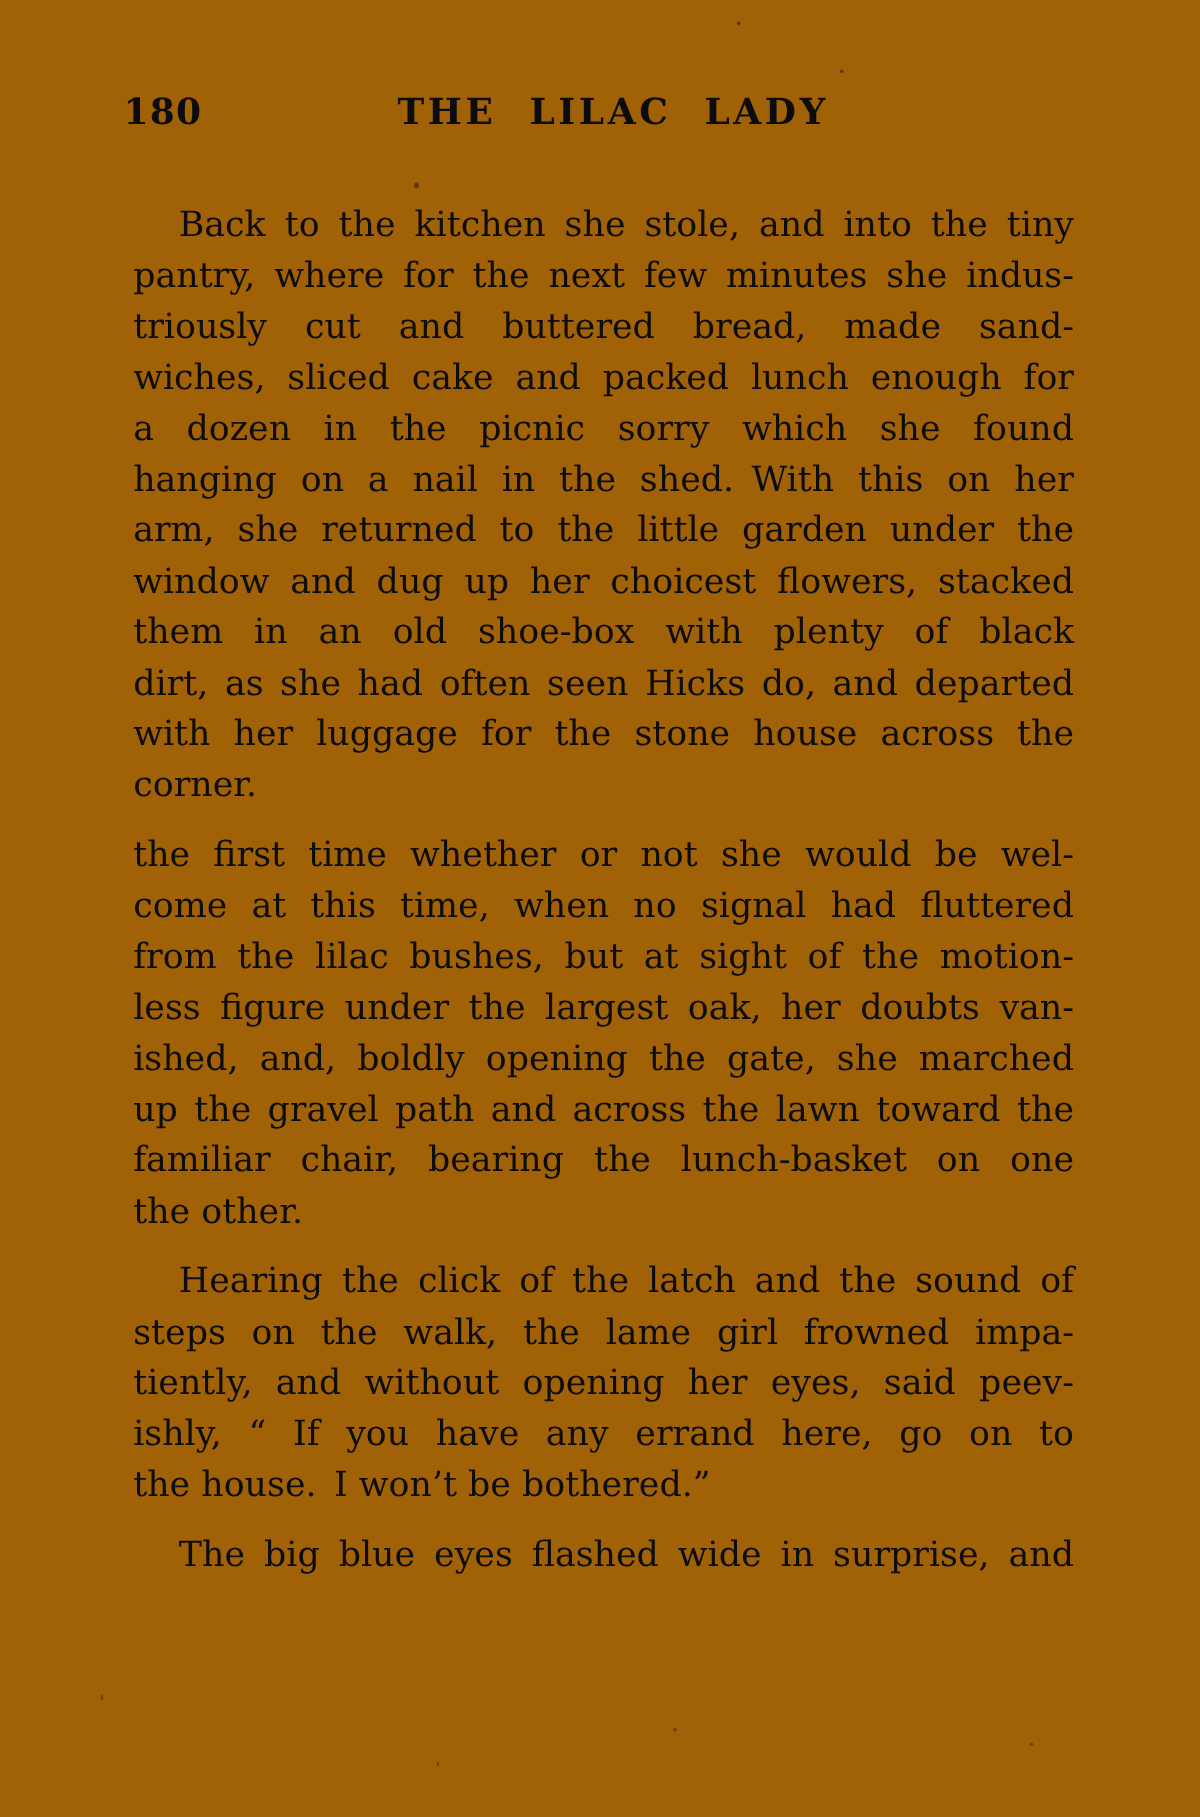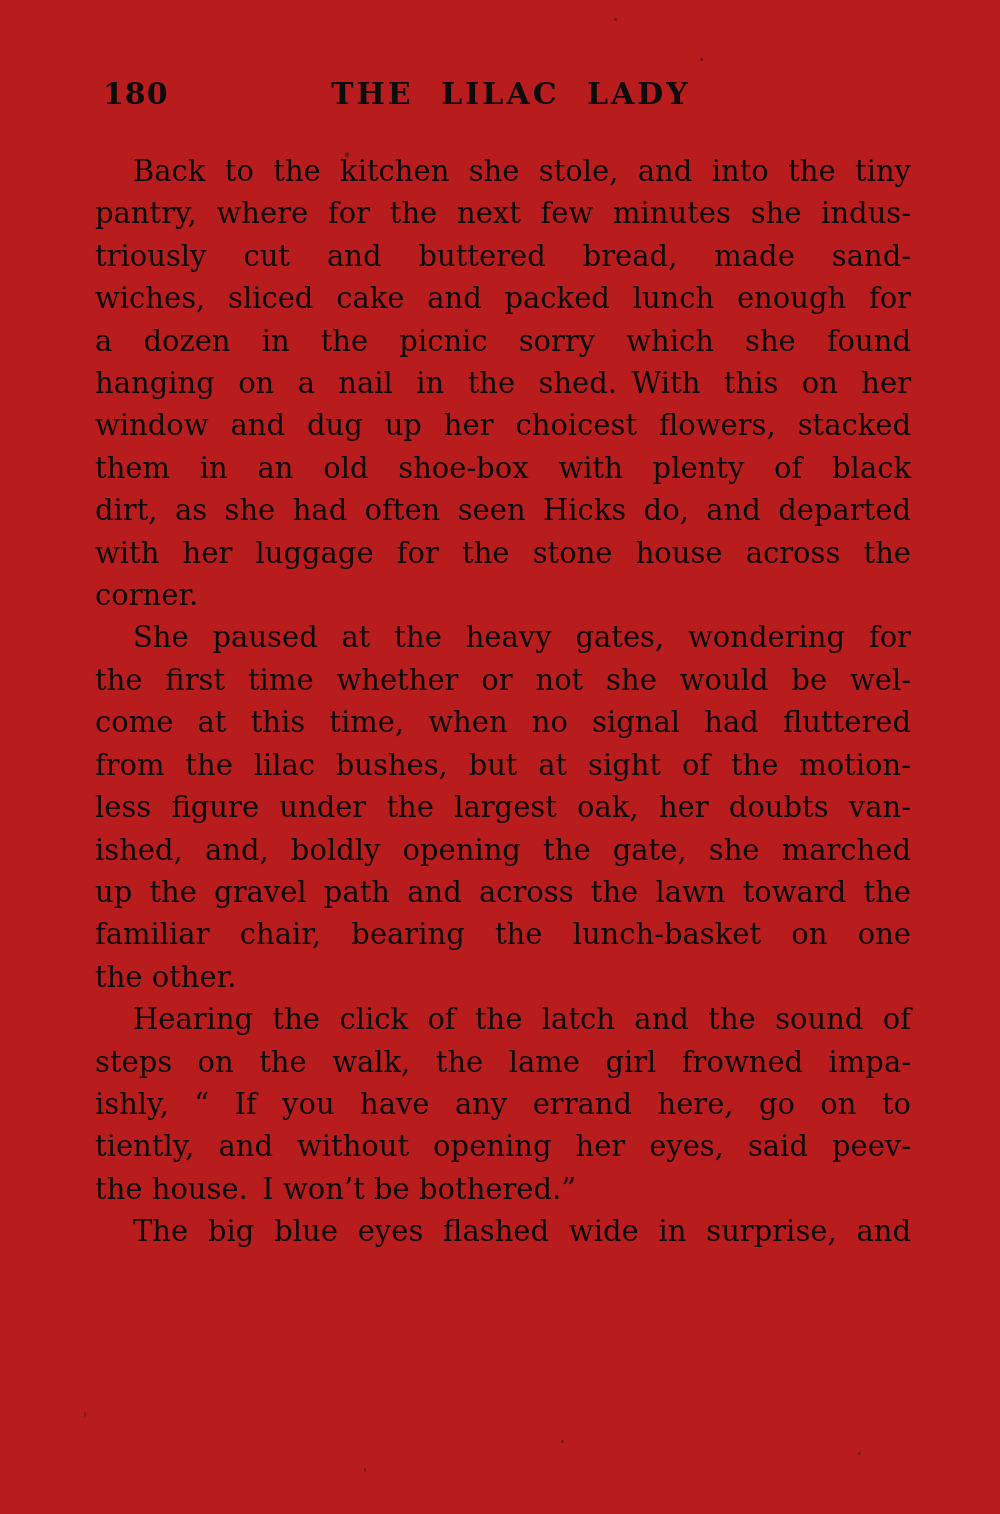--- a/index.html
+++ b/index.html
@@ -4,21 +4,21 @@
 <style>
   html, body {
     margin: 0;
     padding: 0;
     background: #e8e8e8;
   }
   .page {
     position: relative;
     width: 1000px;
     height: 1514px;
-    background: #b91c1c;
+    background: #a16207;
     color: #0c0c0c;
     font-family: "DejaVu Serif", serif;
     overflow: hidden;
   }
   .page-header {
     position: absolute;
     top: 76px;
     left: 95px;
     width: 816px;
     height: 40px;
@@ -44,21 +44,21 @@
     white-space: nowrap;
   }
   .text-column {
     position: absolute;
     top: 150px;
     left: 95px;
     width: 816px;
     font-size: 29px;
     line-height: 42.4px;
   }
-  .paragraph { margin: 0; }
+  .paragraph { margin: 16px; }
   .line {
     text-align: justify;
     text-align-last: justify;
     white-space: normal;
   }
   .line.first { text-indent: 38px; }
   .line.last { text-align-last: left; }
   
   .speck {
     position: absolute;
@@ -84,42 +84,42 @@
   </div>
 
   <div class="text-column">
       <div class="paragraph">
         <div class="line first">Back to the kitchen she stole, and into the tiny</div>
         <div class="line">pantry, where for the next few minutes she indus-</div>
         <div class="line">triously cut and buttered bread, made sand-</div>
         <div class="line">wiches, sliced cake and packed lunch enough for</div>
         <div class="line">a dozen in the picnic sorry which she found</div>
         <div class="line">hanging on a nail in the shed. With this on her</div>
+        <div class="line">arm, she returned to the little garden under the</div>
         <div class="line">window and dug up her choicest flowers, stacked</div>
         <div class="line">them in an old shoe-box with plenty of black</div>
         <div class="line">dirt, as she had often seen Hicks do, and departed</div>
         <div class="line">with her luggage for the stone house across the</div>
         <div class="line last">corner.</div>
       </div>
       <div class="paragraph">
-        <div class="line first">She paused at the heavy gates, wondering for</div>
         <div class="line">the first time whether or not she would be wel-</div>
         <div class="line">come at this time, when no signal had fluttered</div>
         <div class="line">from the lilac bushes, but at sight of the motion-</div>
         <div class="line">less figure under the largest oak, her doubts van-</div>
         <div class="line">ished, and, boldly opening the gate, she marched</div>
         <div class="line">up the gravel path and across the lawn toward the</div>
         <div class="line">familiar chair, bearing the lunch-basket on one</div>
         <div class="line last">the other.</div>
       </div>
       <div class="paragraph">
         <div class="line first">Hearing the click of the latch and the sound of</div>
         <div class="line">steps on the walk, the lame girl frowned impa-</div>
+        <div class="line">tiently, and without opening her eyes, said peev-</div>
         <div class="line">ishly, “ If you have any errand here, go on to</div>
-        <div class="line">tiently, and without opening her eyes, said peev-</div>
         <div class="line last">the house. I won’t be bothered.”</div>
       </div>
       <div class="paragraph">
         <div class="line first">The big blue eyes flashed wide in surprise, and</div>
       </div>
     </div>
 
   <span class="speck s1"></span>
   <span class="speck s2"></span>
   <span class="speck s3"></span>

